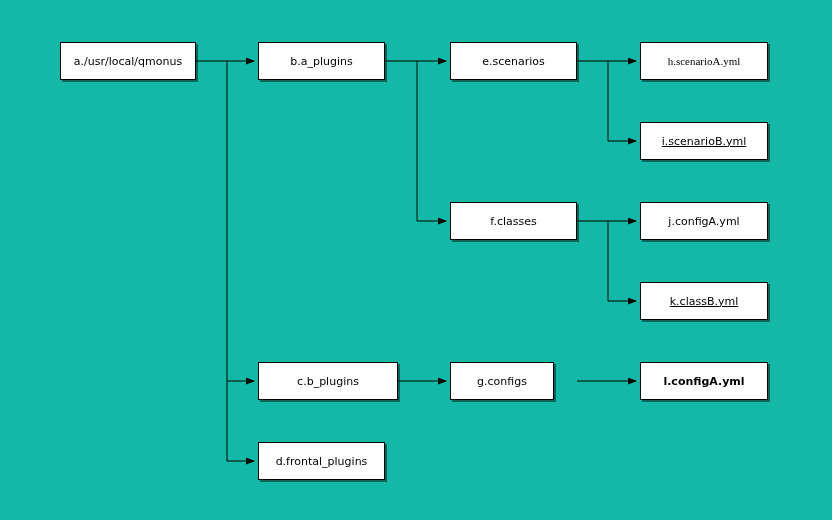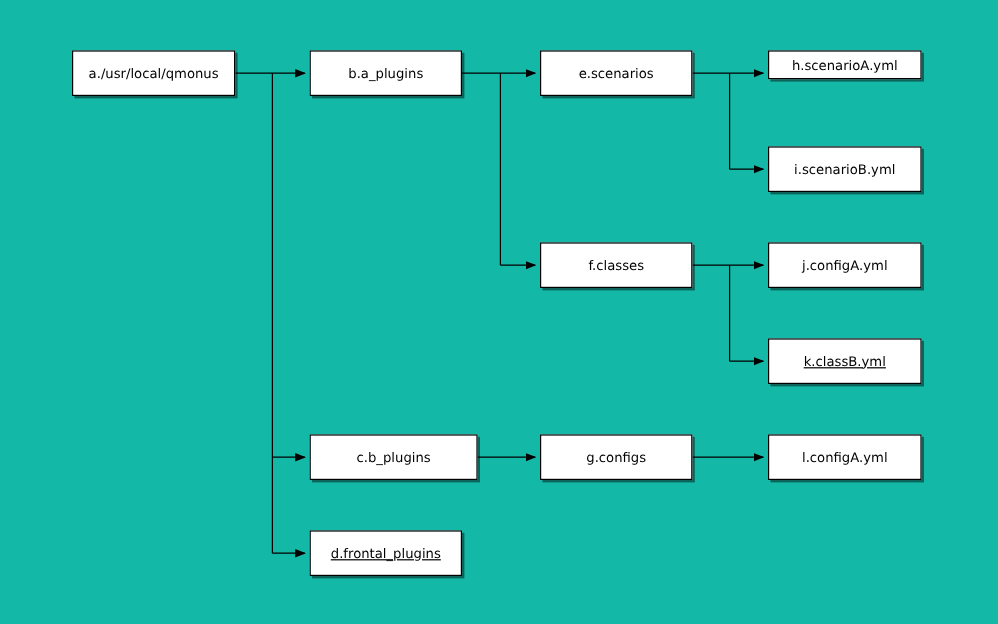--- a/index.html
+++ b/index.html
@@ -92,49 +92,49 @@
   </div>
 
   <div class="node" style="left:258px; top:42px;  width:127px; height:38px;">
     <span>b.a_plugins</span>
   </div>
 
   <div class="node" style="left:258px; top:362px; width:140px; height:38px;">
     <span>c.b_plugins</span>
   </div>
 
-  <div class="node" style="left:258px; top:442px; width:127px; height:38px;text-decoration:underline;">
+  <div class="node" style="left:258px; top:442px; width:127px; height:38px;">
     <span>d.frontal_plugins</span>
   </div>
 
   <div class="node" style="left:450px; top:42px;  width:127px; height:38px;">
     <span>e.scenarios</span>
   </div>
 
   <div class="node" style="left:450px; top:202px; width:127px; height:38px;">
     <span>f.classes</span>
   </div>
 
-  <div class="node" style="left:450px; top:362px; width:127px; height:38px;text-align:right;">
+  <div class="node" style="left:450px; top:362px; width:104px; height:38px;text-align:right;">
     <span>g.configs</span>
   </div>
 
-  <div class="node" style="left:640px; top:42px;  width:128px; height:24px;">
+  <div class="node" style="left:640px; top:42px;  width:128px; height:38px;font-family:Liberation Serif, serif;">
     <span>h.scenarioA.yml</span>
   </div>
 
-  <div class="node" style="left:640px; top:122px; width:128px; height:38px;">
+  <div class="node" style="left:640px; top:122px; width:128px; height:38px;text-decoration:underline;">
     <span>i.scenarioB.yml</span>
   </div>
 
   <div class="node" style="left:640px; top:202px; width:128px; height:38px;">
     <span>j.configA.yml</span>
   </div>
 
   <div class="node" style="left:640px; top:282px; width:128px; height:38px;text-decoration:underline;">
     <span>k.classB.yml</span>
   </div>
 
-  <div class="node" style="left:640px; top:362px; width:128px; height:38px;">
+  <div class="node" style="left:640px; top:362px; width:128px; height:38px;font-weight:bold;">
     <span>l.configA.yml</span>
   </div>
 
 </div>
 
 </body></html>

